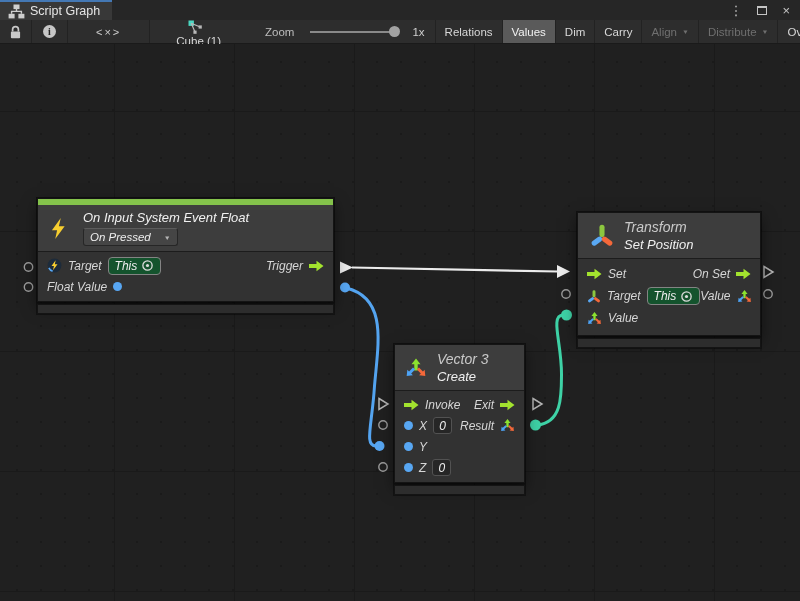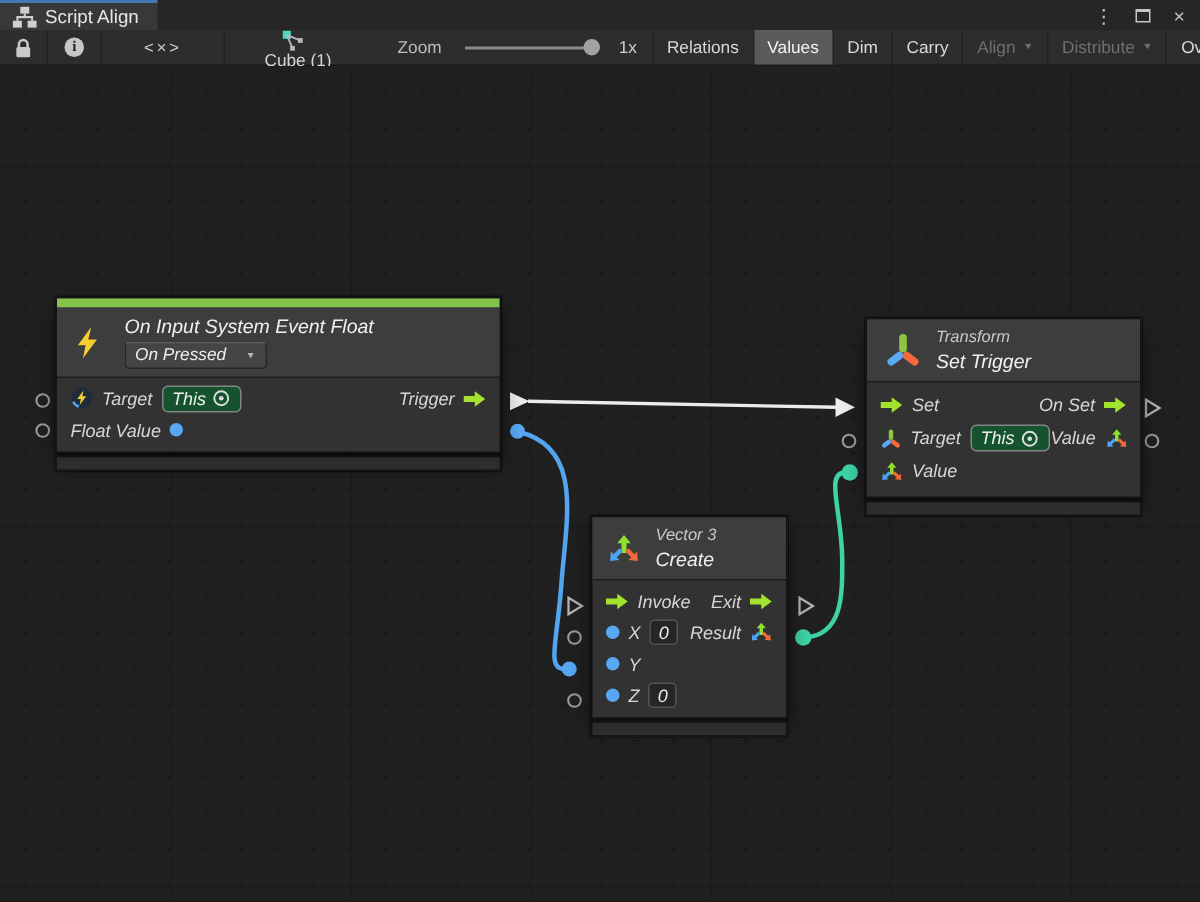--- a/index.html
+++ b/index.html
@@ -40,21 +40,21 @@
     background-size:120px 120px,120px 120px,24px 24px;
     background-position:114px 0,0 67px,5px 6px;font-style:italic;}
   .wire-layer{position:absolute;left:0;top:0;width:800px;height:557px;pointer-events:none;}
 
   
   .node{position:absolute;}
   .node-main{background:#323232;border:1px solid #141414;box-shadow:0 0 0 1px rgba(0,0,0,.45),0 6px 14px rgba(0,0,0,.5);}
   .accent{height:6px;}
   .node-header{background:#3d3d3d;border-bottom:1px solid #1c1c1c;display:flex;align-items:center;gap:10px;padding:5px 12px 5px 11px;}
   .hdr-text{display:flex;flex-direction:column;justify-content:center;gap:2px;}
-  .node-cat{font-size:11px;color:#c9c9c9;}
+  .node-cat{font-size:14px;color:#c9c9c9;}
   .node-title{font-size:13px;color:#f0f0f0;}
   .node-body{padding:3px 0 4px;}
   .row{display:flex;justify-content:space-between;height:21px;padding:0 9px;}
   .rgrp{display:flex;align-items:center;gap:6px;}
   .lbl{font-size:12px;color:#d6d6d6;white-space:nowrap;}
   .dot{width:9px;height:9px;border-radius:50%;background:#58a7f3;display:inline-block;}
   .chip{display:inline-flex;align-items:center;gap:4px;height:18px;padding:0 6px;border:1px solid #848484;border-radius:4px;background:#14532d;font-size:12px;color:#eee;}
   .dropdown{display:inline-flex;align-items:center;justify-content:space-between;gap:8px;height:18px;padding:0 6px;border:1px solid #262626;border-top-color:#5c5c5c;border-radius:3px;background:#454545;font-size:11.5px;color:#eee;}
   .dropdown.wide{width:112px;}
   .valuebox{display:inline-flex;align-items:center;justify-content:center;min-width:19px;height:17px;padding:0 4px;background:#262626;border:1px solid #525252;border-radius:3px;font-size:12px;color:#eee;}
@@ -114,21 +114,21 @@
   </defs>
 </svg>
 
 <div class="window">
 
   <div class="tabbar">
     <div class="tab">
       <svg class="icon" width="17" height="15" viewBox="0 0 17 15">
           <use href="#i-hier"></use>
         </svg>
-      <span>Script Align</span>
+      <span>Script Graph</span>
     </div>
     <div class="win-controls">
       <span class="glyph">⋮</span>
       <span class="maxbox"></span>
       <span class="glyph">×</span>
     </div>
   </div>
 
   <div class="toolbar">
     <div class="tb-btn icon-btn">
@@ -318,21 +318,21 @@
     </div>
 
     <div class="node" style="left:577px;top:168px;width:184px;">
       <div class="node-main">
         <div class="node-header" style="padding:6px 12px;">
           <svg class="icon" width="24" height="23" viewBox="0 0 16 15">
               <use href="#i-transform"></use>
             </svg>
           <div class="hdr-text">
             <div class="node-cat">Transform</div>
-            <div class="node-title">Set Trigger</div>
+            <div class="node-title">Set Position</div>
           </div>
         </div>
         <div class="node-body" style="padding:4px 0 6px;">
           <div class="row" style="height:22px;">
             <div class="rgrp">
               <svg class="icon" width="15" height="12" viewBox="0 0 15 12">
                   <use href="#i-flow"></use>
                 </svg>
               <span class="lbl">Set</span>
             </div>

